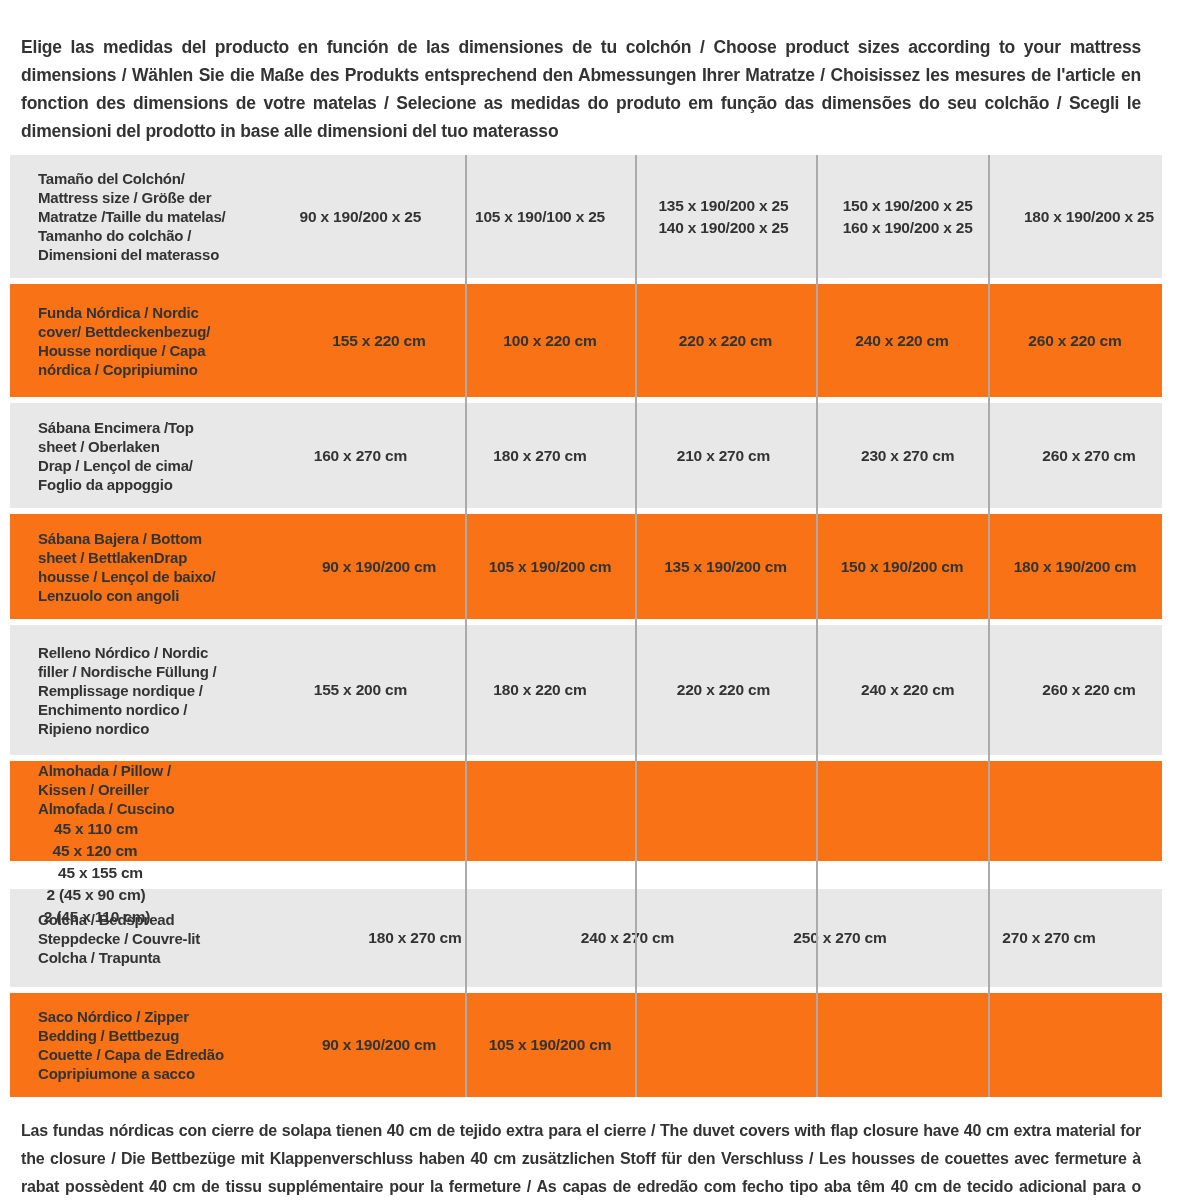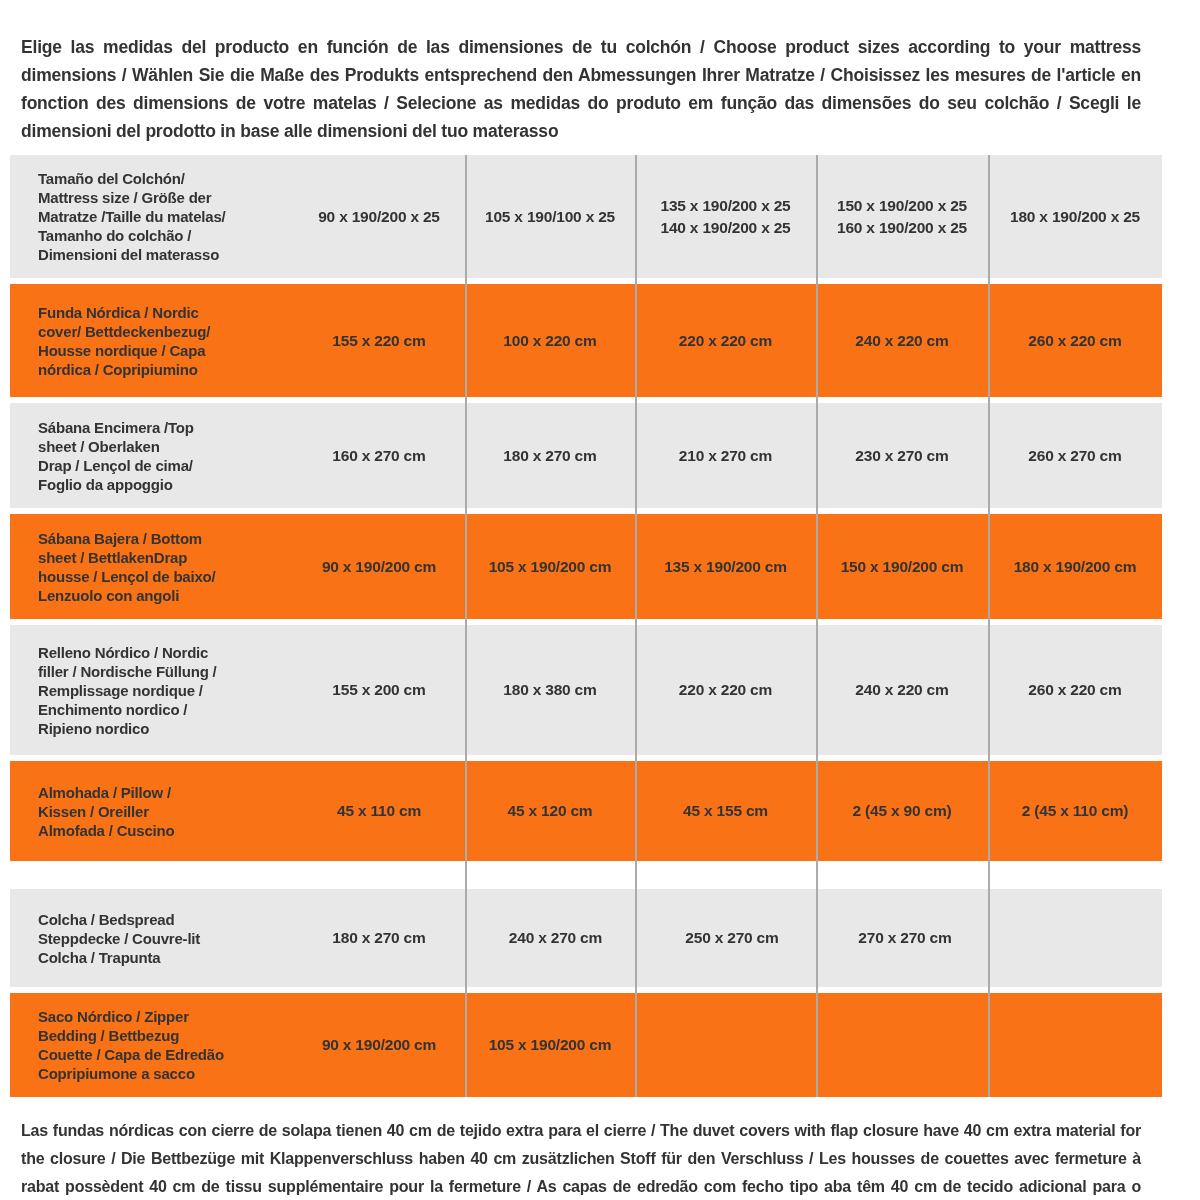--- a/index.html
+++ b/index.html
@@ -39,28 +39,28 @@
   .size-table {
     position: relative;
     margin-left: 10px;
     margin-top: 10px;
     width: 1152px;
   }
   .t-row {
     display: flex;
     margin-bottom: 6px;
   }
-  .t-row.shade { background: #e8e8e8; }
+  .t-row.shade { background: #e8e8e8; gap: 36px; }
   .t-row.plain { background: #f97316; }
   .rh1 { height: 123px; }
   .rh2 { height: 113px; }
   .rh3 { height: 105px; }
   .rh4 { height: 105px; }
   .rh5 { height: 130px; }
-  .rh6 { height: 100px; }
+  .rh6 { height: 100px; flex-direction: column; }
   .rh7 { height: 98px; margin-top: 28px; }
   .rh8 { height: 104px; }
   .cell {
     display: flex;
     align-items: center;
     white-space: pre-line;
     color: #333333;
     font-weight: bold;
   }
   .label-cell {
@@ -162,21 +162,21 @@
       <div class="cell val-cell c6">180 x 190/200 cm</div>
     </div>
 
     <div class="t-row shade rh5">
       <div class="cell label-cell">Relleno Nórdico / Nordic
 filler / Nordische Füllung /
 Remplissage nordique /
 Enchimento nordico /
 Ripieno nordico</div>
       <div class="cell val-cell c2">155 x 200 cm</div>
-      <div class="cell val-cell c3">180 x 380 cm</div>
+      <div class="cell val-cell c3">180 x 220 cm</div>
       <div class="cell val-cell c4">220 x 220 cm</div>
       <div class="cell val-cell c5">240 x 220 cm</div>
       <div class="cell val-cell c6">260 x 220 cm</div>
     </div>
 
     <div class="t-row plain rh6">
       <div class="cell label-cell">Almohada  / Pillow /
 Kissen / Oreiller
 Almofada / Cuscino</div>
       <div class="cell val-cell c2">45 x 110 cm</div>

